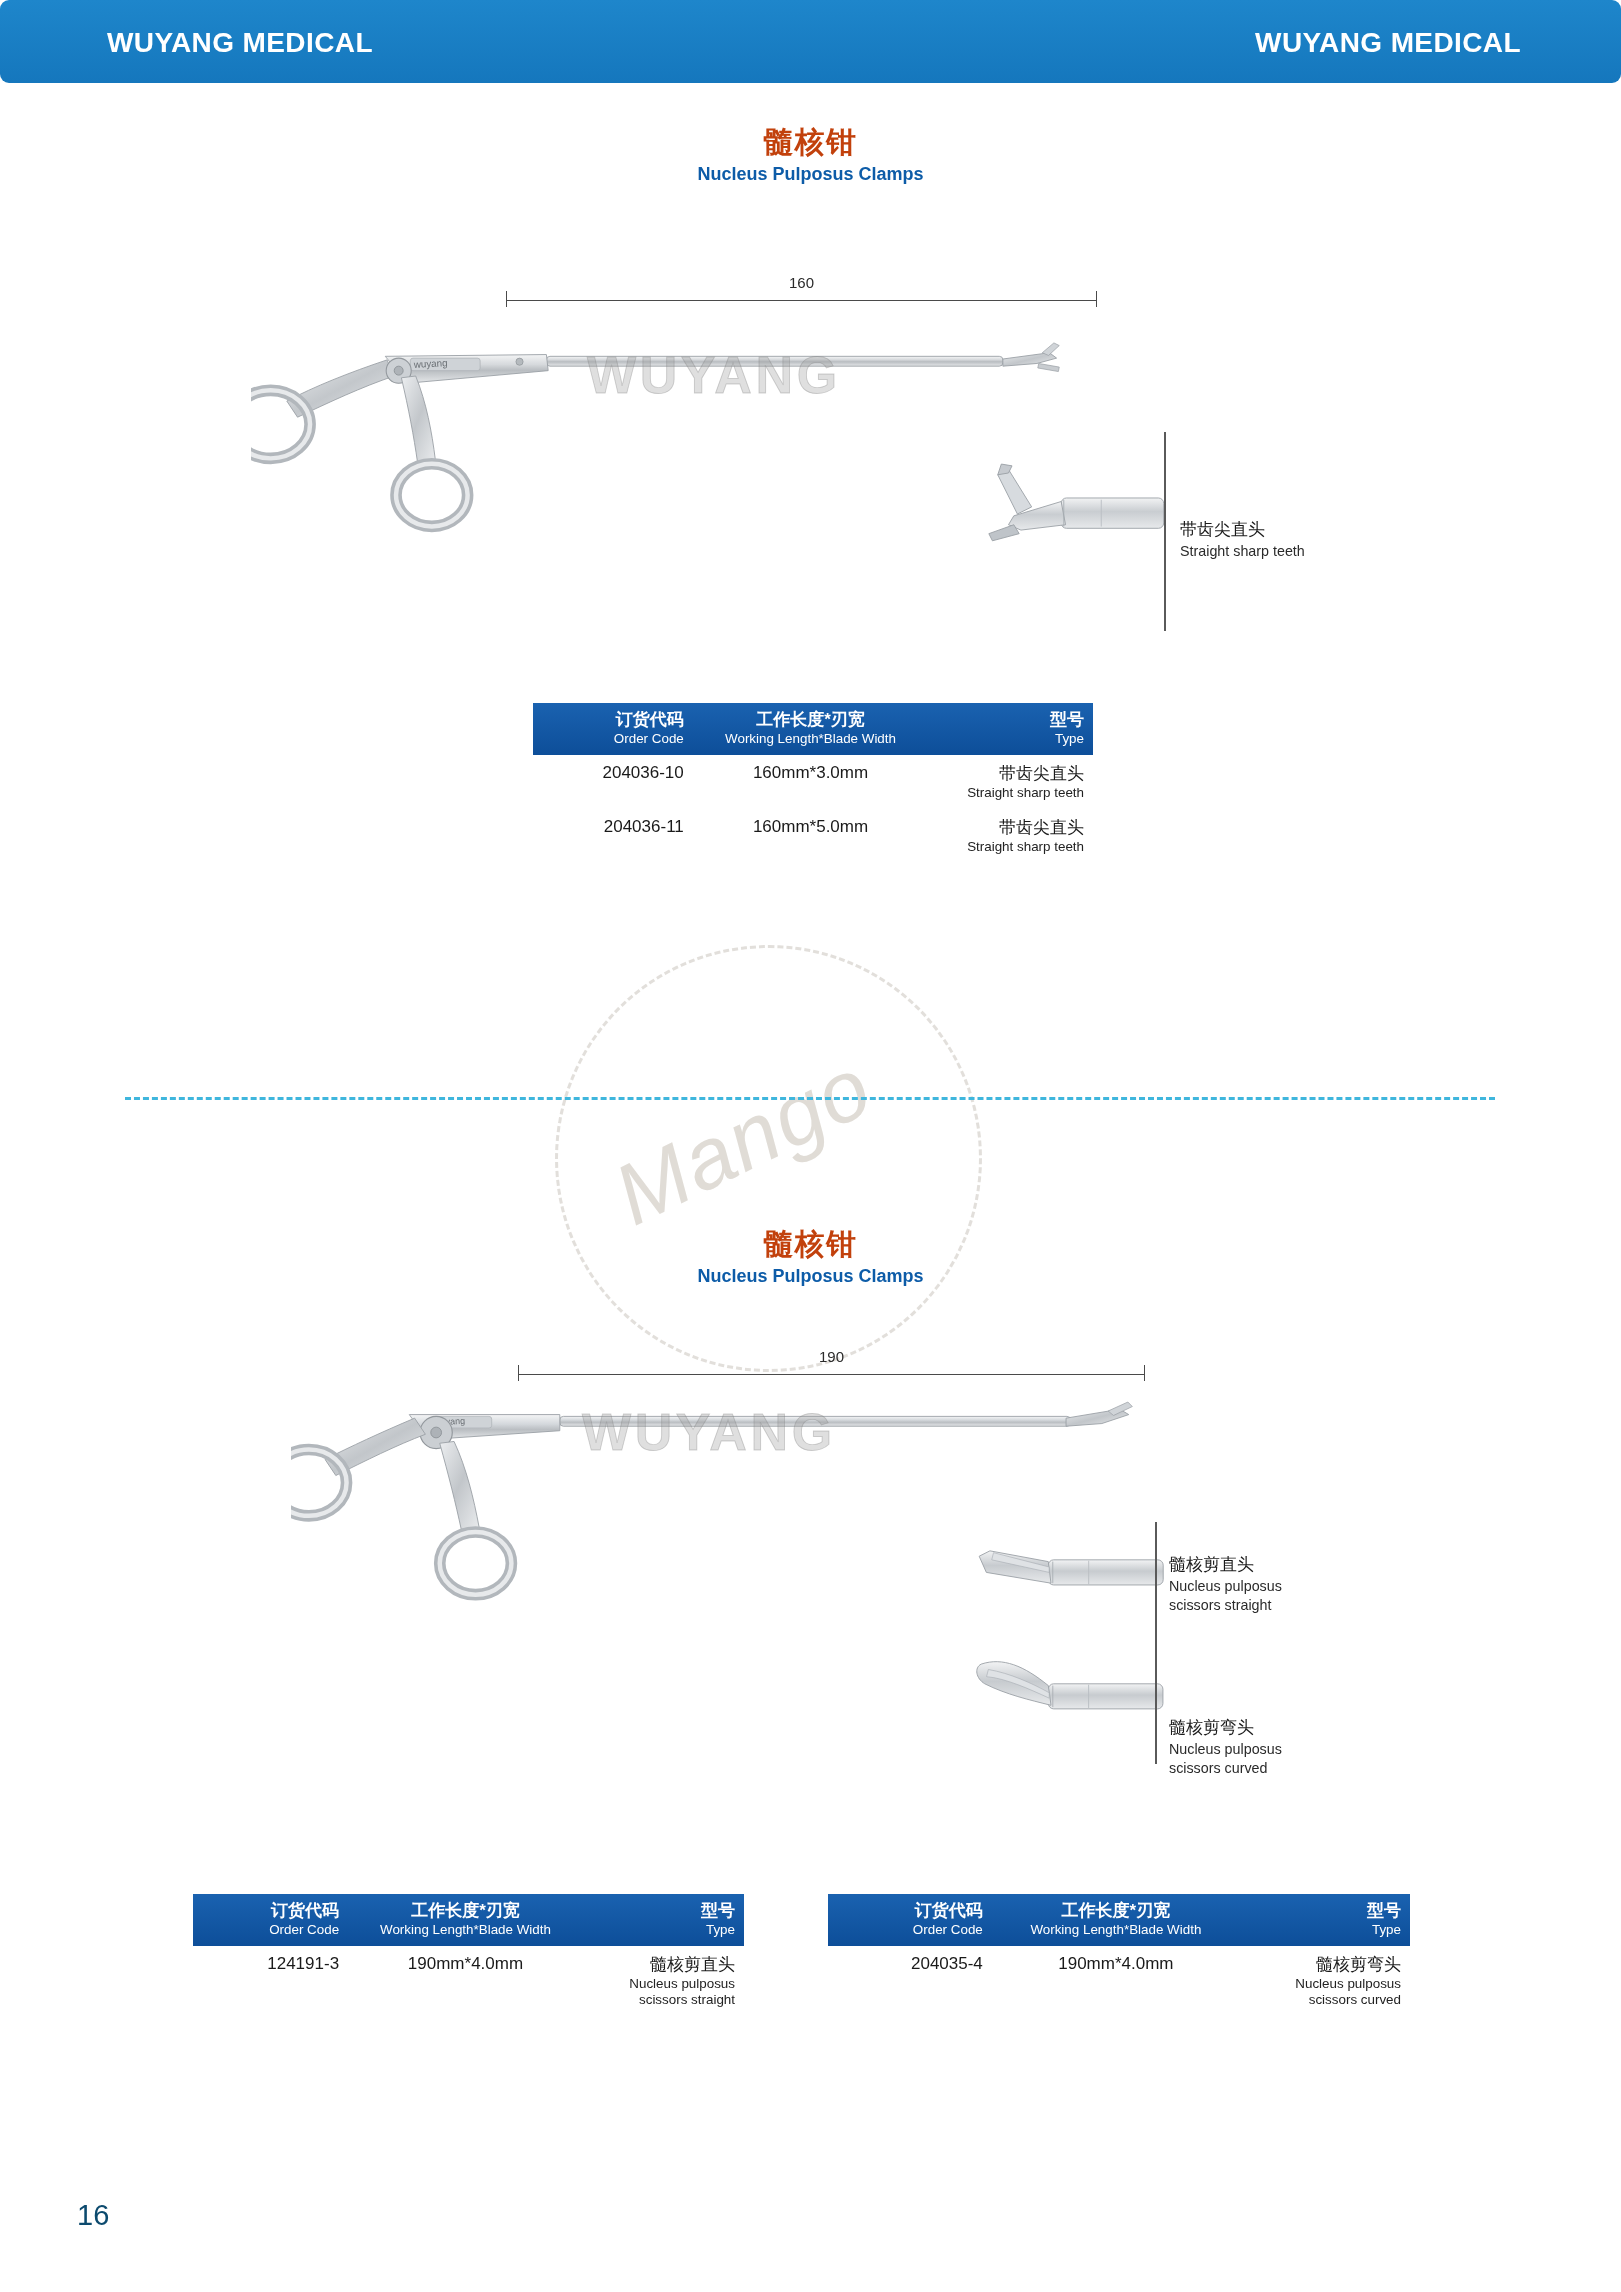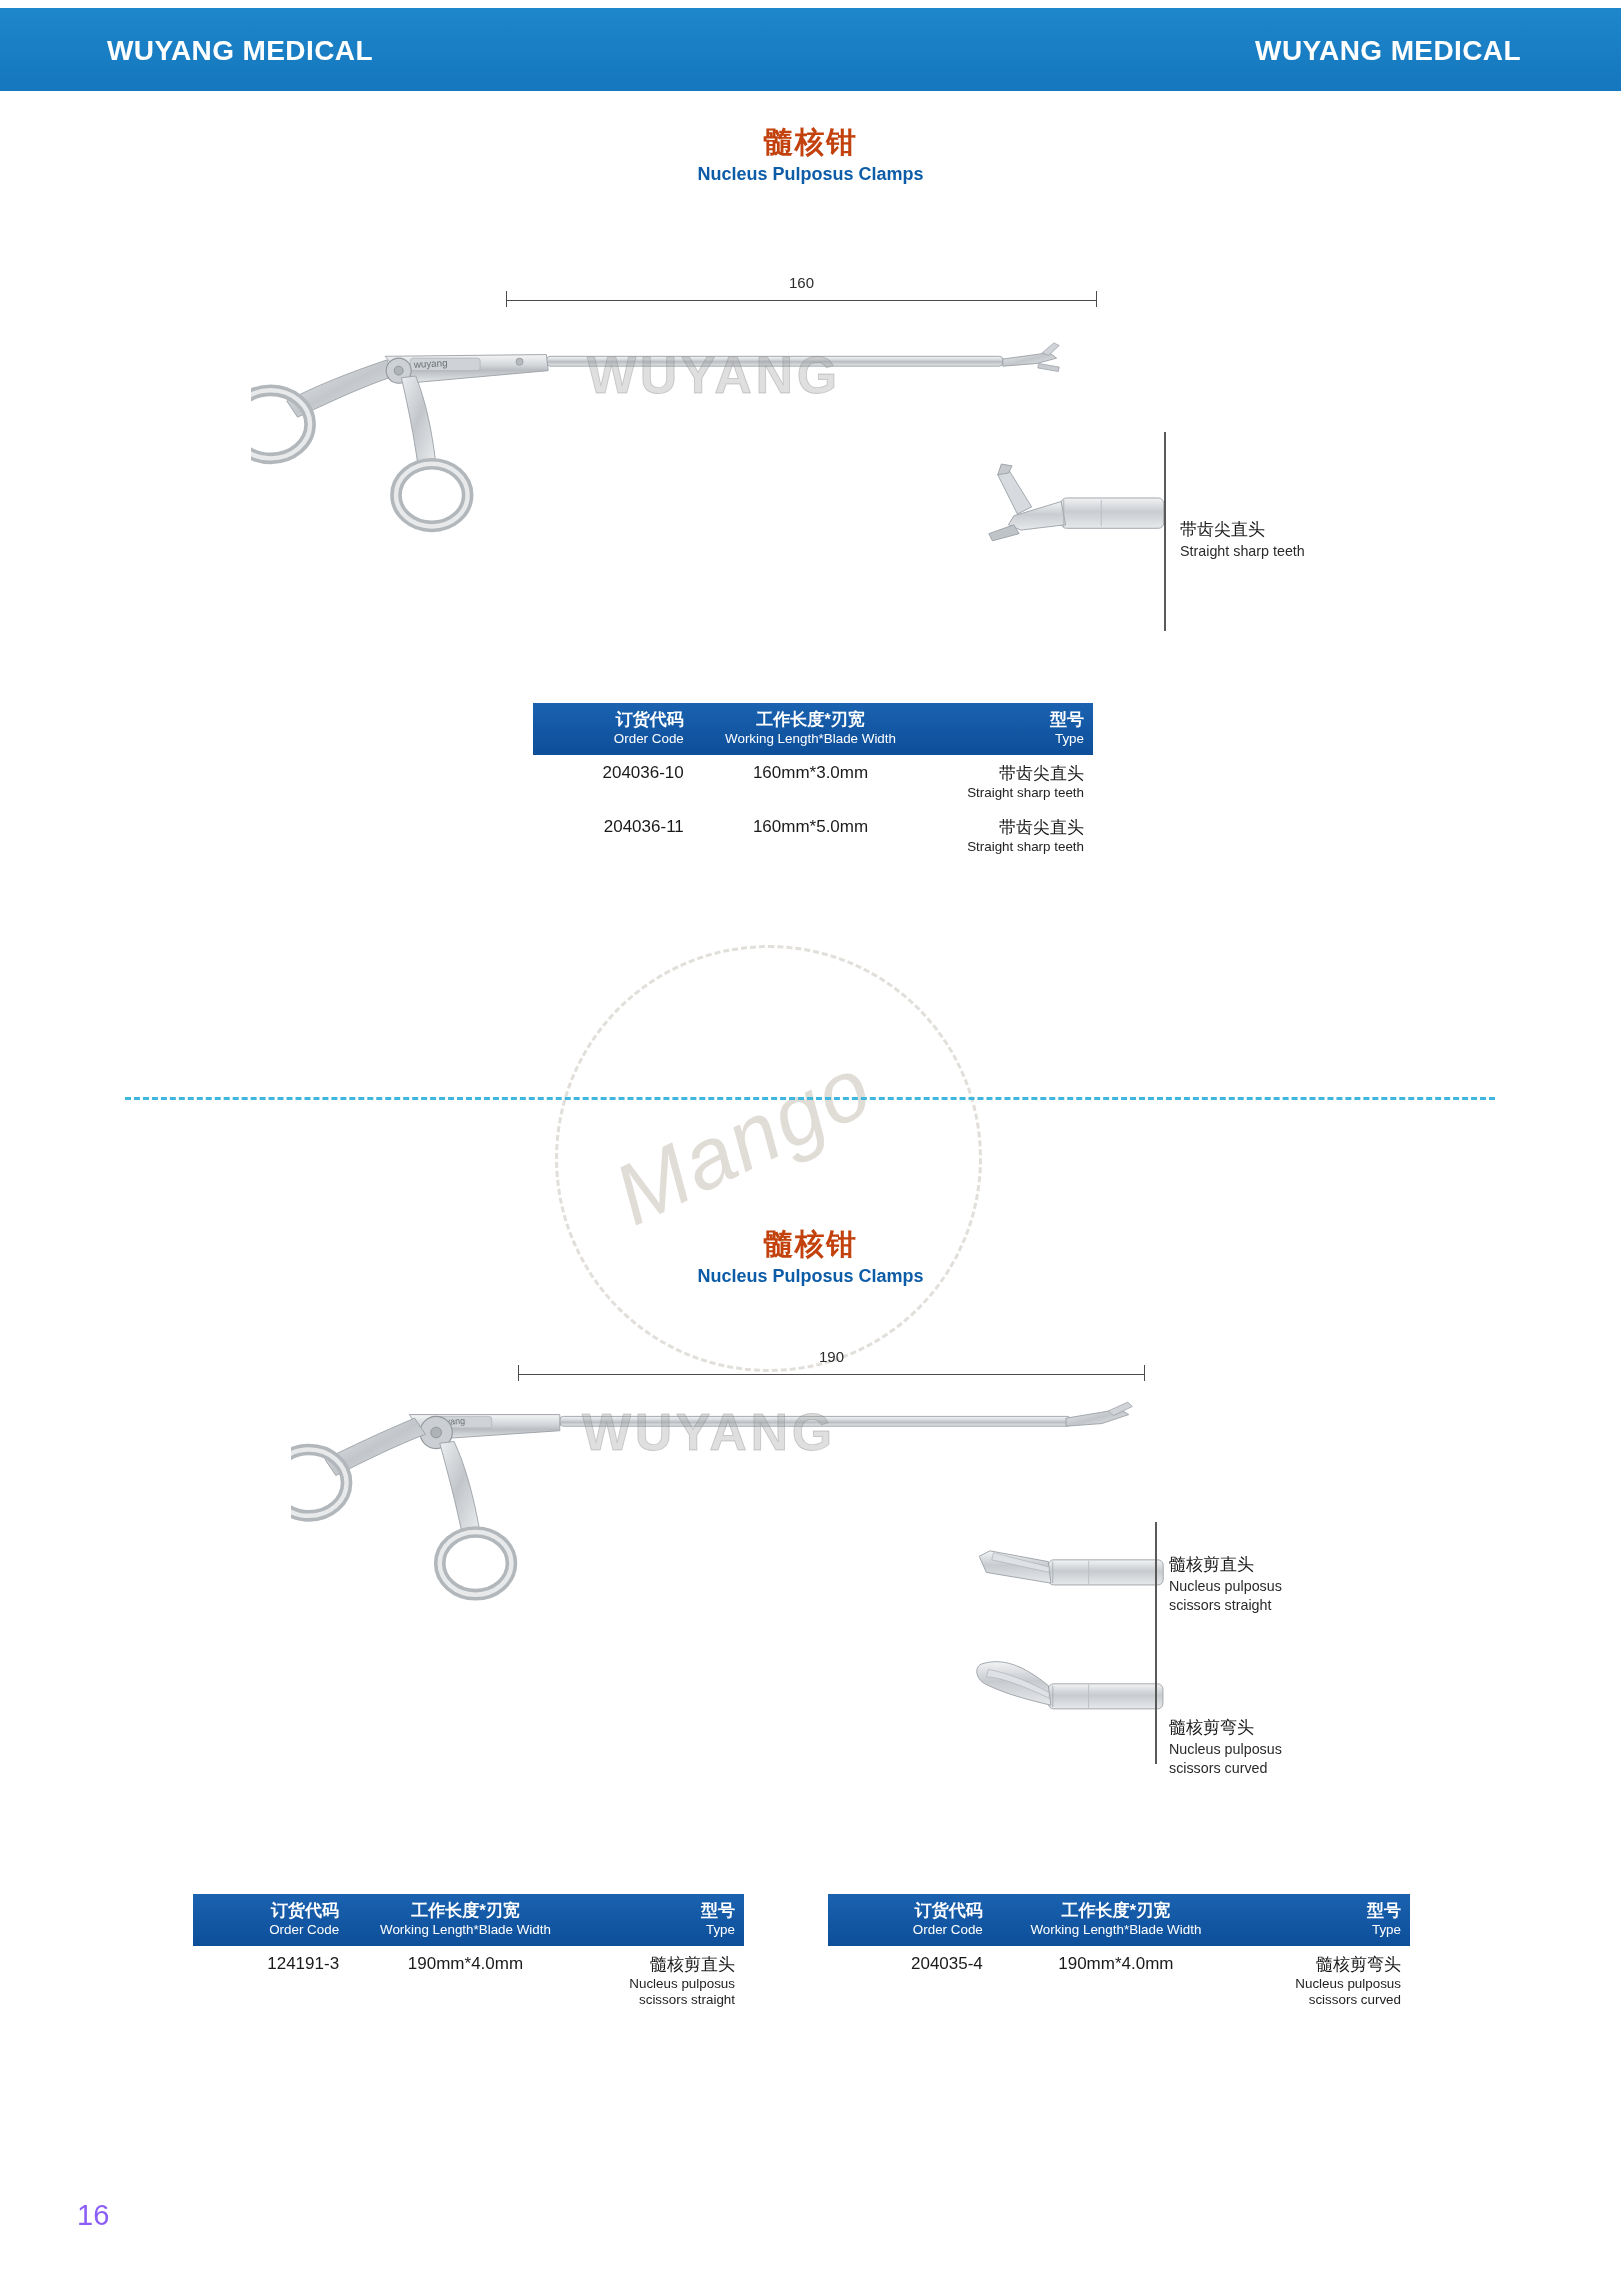--- a/index.html
+++ b/index.html
@@ -8,24 +8,25 @@
     height: 2293px;
     background: #ffffff;
     font-family: "Liberation Sans", sans-serif;
     position: relative;
     overflow: hidden;
   }
 
   
   .header {
     position: absolute;
-    left: 0; top: 8px;
+    left: 0; top: 0;
     width: 1621px; height: 83px;
     background: #1b7fc4;
     background: linear-gradient(180deg, #1e86cb 0%, #1577bd 100%);
+    border-radius: 9px;
   }
   .header-brand {
     position: absolute;
     top: 27px;
     color: #ffffff;
     font-size: 28px;
     font-weight: bold;
     letter-spacing: 0.4px;
     white-space: nowrap;
   }
@@ -171,21 +172,21 @@
   .spec-table tbody .cell-en { display: block; font-size: 13.4px; line-height: 1.25; color: #222; }
   .col-code { text-align: right; }
   .col-size { text-align: center; }
   .col-type { text-align: right; }
 
   
   .page-number {
     position: absolute;
     left: 77px; top: 2199px;
     font-size: 29px;
-    color: #8b5cf6;
+    color: #0c4a6e;
   }
 
   
   .art { position: absolute; }
 </style>
 </head>
 <body>
 
 <div class="header">
   <div class="header-brand left">WUYANG MEDICAL</div>

